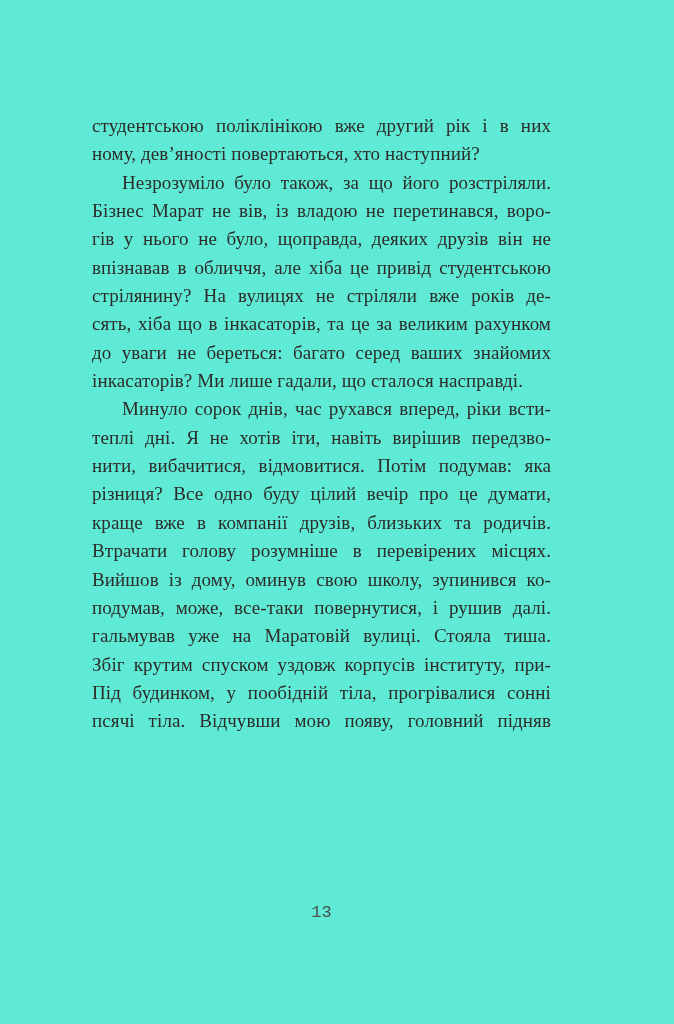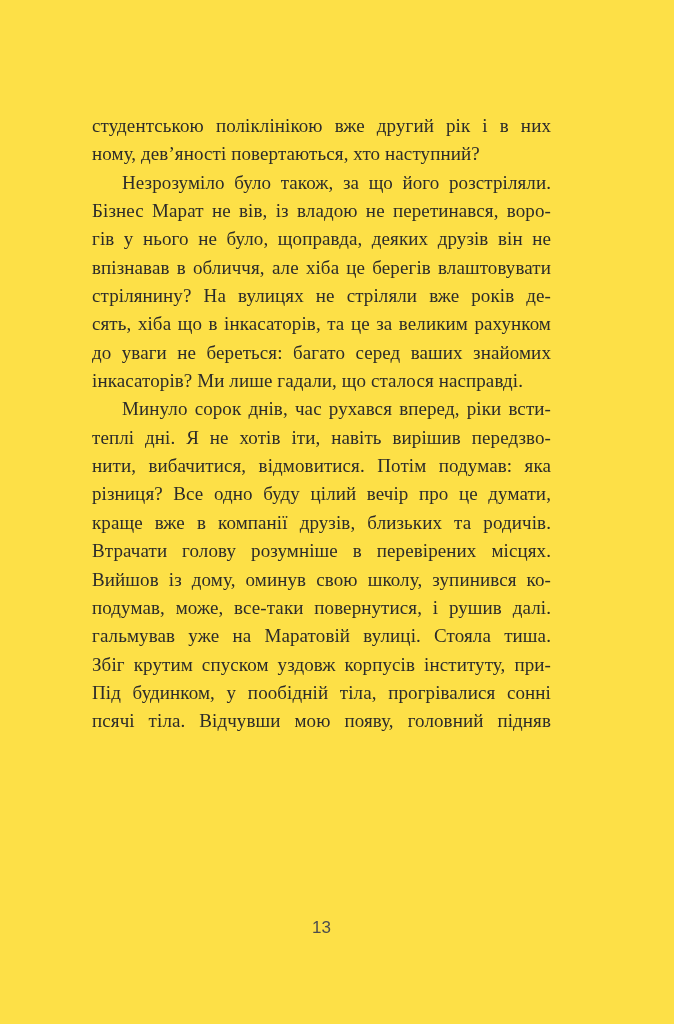--- a/index.html
+++ b/index.html
@@ -4,21 +4,21 @@
 <style>
   html, body {
     margin: 0;
     padding: 0;
     background: #ffffff;
   }
   .page {
     position: relative;
     width: 674px;
     height: 1024px;
-    background: #fde047;
+    background: #5eead4;
     overflow: hidden;
     font-family: "Liberation Serif", serif;
   }
   .text-block {
     position: absolute;
     left: 92px;
     top: 112px;
     width: 459px;
     font-size: 19px;
     line-height: 28.35px;
@@ -35,37 +35,36 @@
   }
   .line.ind {
     text-indent: 30px;
   }
   .folio {
     position: absolute;
     left: 92px;
     top: 903px;
     width: 459px;
     text-align: center;
-    font-family: Liberation Sans, sans-serif;
+    font-family: Liberation Mono, monospace;
     font-size: 17px;
     color: #4d4d4d;
-    margin-top: 15px;
   }
 </style>
 </head>
 <body>
 
 <div class="page">
   <div class="text-block">
       <div class="line">студентською поліклінікою вже другий рік і в них</div>
       <div class="line rag">ному, дев’яності повертаються, хто наступний?</div>
       <div class="line ind">Незрозуміло було також, за що його розстріляли.</div>
       <div class="line">Бізнес Марат не вів, із владою не перетинався, воро-</div>
       <div class="line">гів у нього не було, щоправда, деяких друзів він не</div>
-      <div class="line">впізнавав в обличчя, але хіба це берегів влаштовувати</div>
+      <div class="line">впізнавав в обличчя, але хіба це привід студентською</div>
       <div class="line">стрілянину? На вулицях не стріляли вже років де-</div>
       <div class="line">сять, хіба що в інкасаторів, та це за великим рахунком</div>
       <div class="line">до уваги не береться: багато серед ваших знайомих</div>
       <div class="line rag">інкасаторів? Ми лише гадали, що сталося насправді.</div>
       <div class="line ind">Минуло сорок днів, час рухався вперед, ріки всти-</div>
       <div class="line">теплі дні. Я не хотів іти, навіть вирішив передзво-</div>
       <div class="line">нити, вибачитися, відмовитися. Потім подумав: яка</div>
       <div class="line">різниця? Все одно буду цілий вечір про це думати,</div>
       <div class="line">краще вже в компанії друзів, близьких та родичів.</div>
       <div class="line">Втрачати голову розумніше в перевірених місцях.</div>

